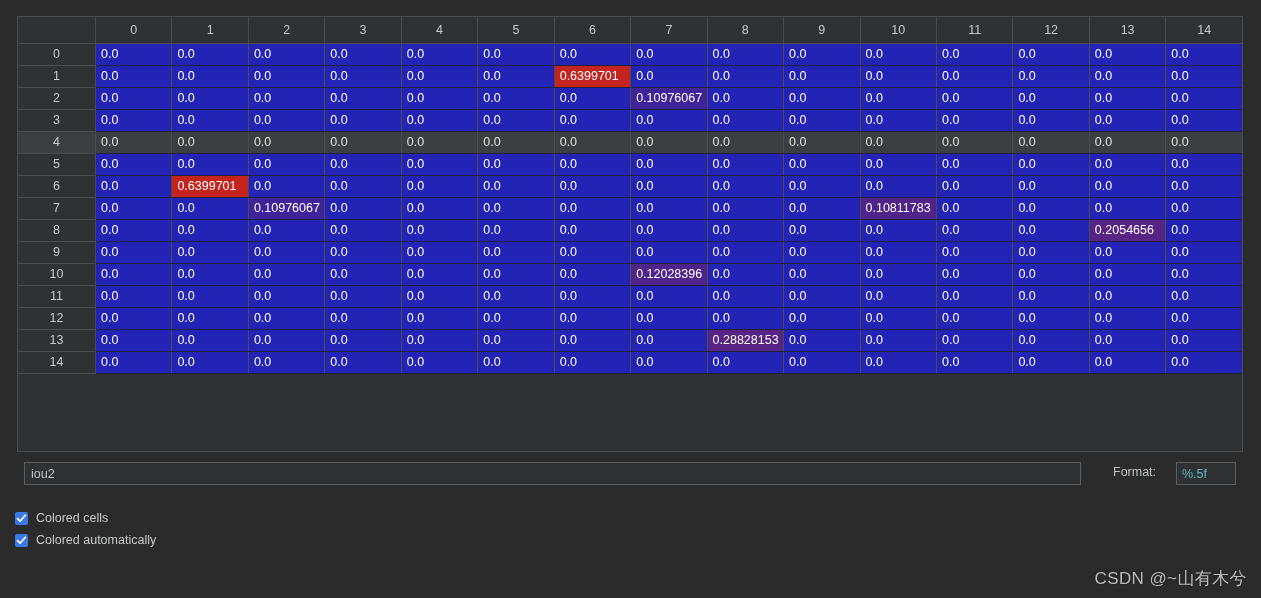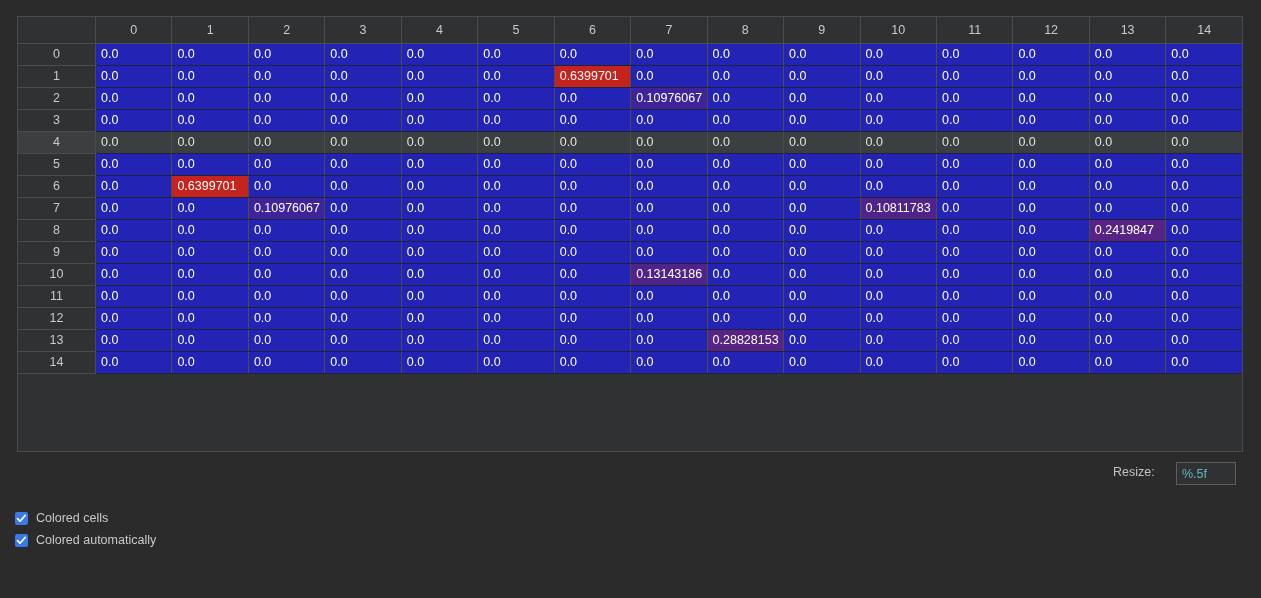--- a/index.html
+++ b/index.html
@@ -317,21 +317,21 @@
             <td class="cell colw" style="background: rgb(35, 35, 181);">0.0</td>
             <td class="cell colw" style="background: rgb(35, 35, 181);">0.0</td>
             <td class="cell colw" style="background: rgb(35, 35, 181);">0.0</td>
             <td class="cell colw" style="background: rgb(35, 35, 181);">0.0</td>
             <td class="cell colw" style="background: rgb(35, 35, 181);">0.0</td>
             <td class="cell colw" style="background: rgb(35, 35, 181);">0.0</td>
             <td class="cell colw" style="background: rgb(35, 35, 181);">0.0</td>
             <td class="cell colw" style="background: rgb(35, 35, 181);">0.0</td>
             <td class="cell colw" style="background: rgb(35, 35, 181);">0.0</td>
             <td class="cell colw" style="background: rgb(35, 35, 181);">0.0</td>
-            <td class="cell colw" style="background: rgb(87, 35, 133);">0.2419847</td>
+            <td class="cell colw" style="background: rgb(87, 35, 133);">0.2054656</td>
             <td class="cell colw" style="background: rgb(35, 35, 181);">0.0</td>
           </tr>
           <tr>
             <td class="rowhdr colw-h">9</td>
             <td class="cell colw" style="background: rgb(35, 35, 181);">0.0</td>
             <td class="cell colw" style="background: rgb(35, 35, 181);">0.0</td>
             <td class="cell colw" style="background: rgb(35, 35, 181);">0.0</td>
             <td class="cell colw" style="background: rgb(35, 35, 181);">0.0</td>
             <td class="cell colw" style="background: rgb(35, 35, 181);">0.0</td>
             <td class="cell colw" style="background: rgb(35, 35, 181);">0.0</td>
@@ -347,21 +347,21 @@
           </tr>
           <tr>
             <td class="rowhdr colw-h">10</td>
             <td class="cell colw" style="background: rgb(35, 35, 181);">0.0</td>
             <td class="cell colw" style="background: rgb(35, 35, 181);">0.0</td>
             <td class="cell colw" style="background: rgb(35, 35, 181);">0.0</td>
             <td class="cell colw" style="background: rgb(35, 35, 181);">0.0</td>
             <td class="cell colw" style="background: rgb(35, 35, 181);">0.0</td>
             <td class="cell colw" style="background: rgb(35, 35, 181);">0.0</td>
             <td class="cell colw" style="background: rgb(35, 35, 181);">0.0</td>
-            <td class="cell colw" style="background: rgb(80, 35, 139);">0.13143186</td>
+            <td class="cell colw" style="background: rgb(80, 35, 139);">0.12028396</td>
             <td class="cell colw" style="background: rgb(35, 35, 181);">0.0</td>
             <td class="cell colw" style="background: rgb(35, 35, 181);">0.0</td>
             <td class="cell colw" style="background: rgb(35, 35, 181);">0.0</td>
             <td class="cell colw" style="background: rgb(35, 35, 181);">0.0</td>
             <td class="cell colw" style="background: rgb(35, 35, 181);">0.0</td>
             <td class="cell colw" style="background: rgb(35, 35, 181);">0.0</td>
             <td class="cell colw" style="background: rgb(35, 35, 181);">0.0</td>
           </tr>
           <tr>
             <td class="rowhdr colw-h">11</td>
@@ -433,22 +433,23 @@
             <td class="cell colw" style="background: rgb(35, 35, 181);">0.0</td>
             <td class="cell colw" style="background: rgb(35, 35, 181);">0.0</td>
             <td class="cell colw" style="background: rgb(35, 35, 181);">0.0</td>
             <td class="cell colw" style="background: rgb(35, 35, 181);">0.0</td>
           </tr>
         </tbody>
     </table>
     <div class="table-empty"></div>
   </div>
 
-
-  <div class="format-label">Resize:</div>
+  <input class="name-input" type="text" readonly="" value="iou2" style="">
+
+  <div class="format-label">Format:</div>
 
   <input class="format-input" type="text" readonly="" value="%.5f" style="">
 
   <div class="chk-row r1">
     <span class="chkbox">
       <svg width="11" height="11" viewBox="0 0 11 11">
         <path d="M1.5 5.6 L4.1 8.2 L9.3 2.3" stroke="#ffffff" stroke-width="1.7" fill="none" stroke-linecap="round" stroke-linejoin="round"></path>
       </svg>
     </span>
     <span class="chk-label">Colored cells</span>
@@ -456,13 +457,14 @@
 
   <div class="chk-row r2">
     <span class="chkbox">
       <svg width="11" height="11" viewBox="0 0 11 11">
         <path d="M1.5 5.6 L4.1 8.2 L9.3 2.3" stroke="#ffffff" stroke-width="1.7" fill="none" stroke-linecap="round" stroke-linejoin="round"></path>
       </svg>
     </span>
     <span class="chk-label">Colored automatically</span>
   </div>
 
+  <div class="watermark">CSDN @~山有木兮</div>
 </div>
 
 </body></html>

